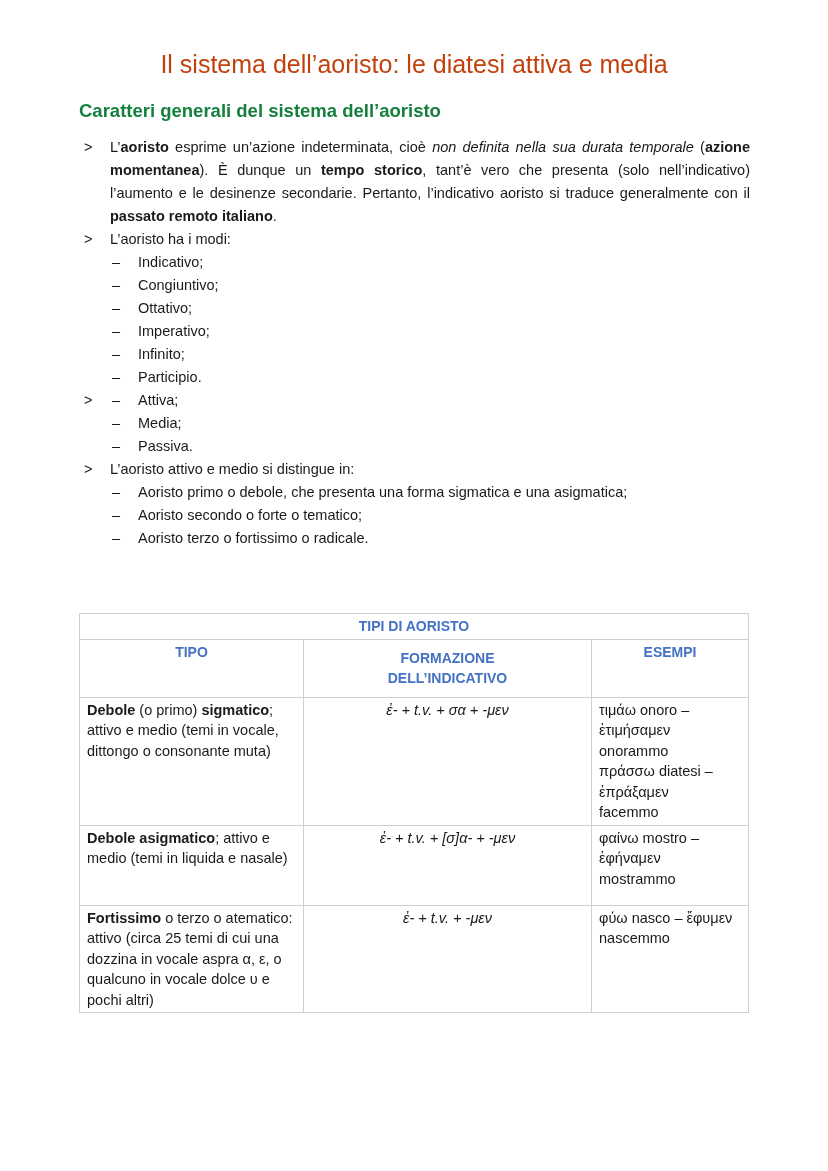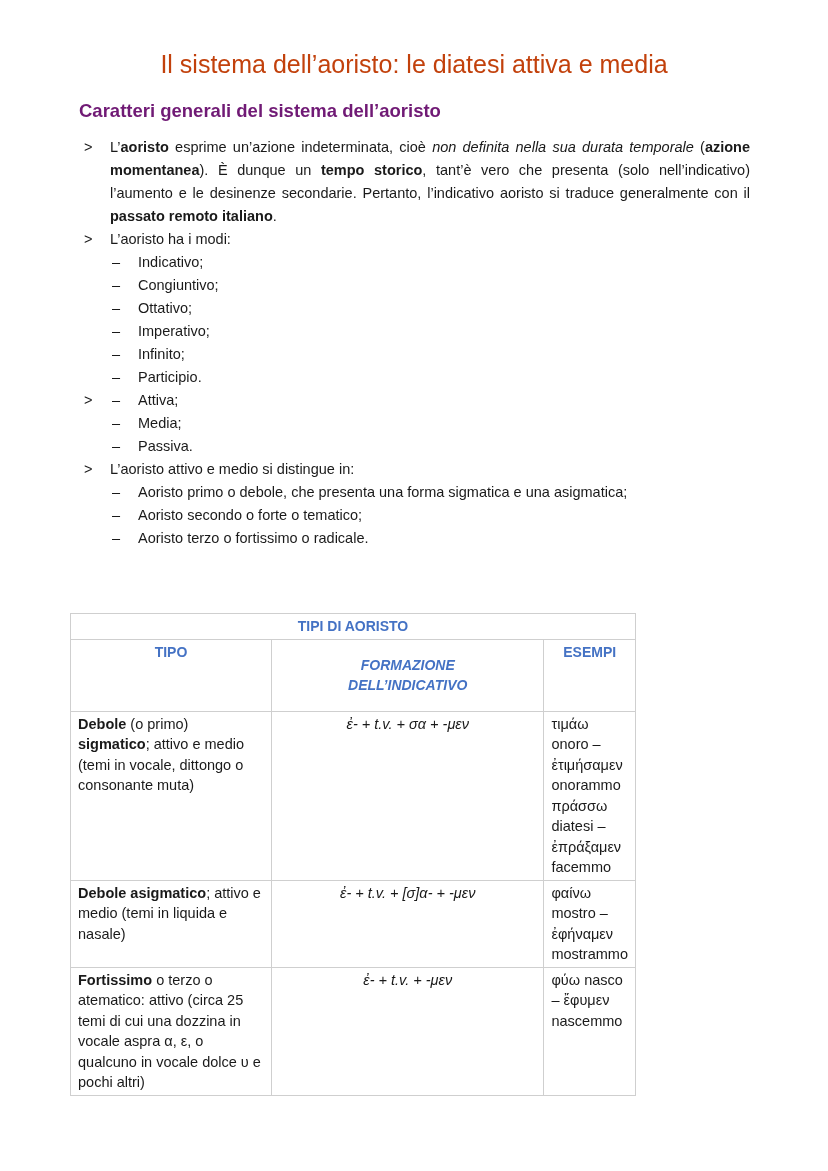--- a/index.html
+++ b/index.html
@@ -1,25 +1,25 @@
 <!DOCTYPE html>
 <html><head>
 <meta charset="utf-8">
 <style>
   html,body{margin:0;padding:0;background:#fff;}
   body{width:828px;height:1171px;position:relative;overflow:hidden;font-family:"Liberation Sans",sans-serif;color:#1a1a1a;}
   .title{position:absolute;top:50px;left:0;width:828px;text-align:center;font-size:25px;color:#c2410c;}
-  .h2{position:absolute;top:100px;left:79px;font-size:18.5px;font-weight:bold;color:#701a75;}
+  .h2{position:absolute;top:100px;left:79px;font-size:18.5px;font-weight:bold;color:#15803d;}
   .content{position:absolute;top:136px;left:84px;width:666px;font-size:14.5px;line-height:23px;}
   .bullet{position:relative;padding-left:26px;}
   .bullet .marker{position:absolute;left:0;top:0;}
   .para{text-align:justify;}
   .sub{position:relative;padding-left:54px;}
   .sub .dash{position:absolute;left:28px;top:0;}
-  table{position:absolute;top:613px;left:70px;width:566px;border-collapse:collapse;font-size:14.5px;line-height:20.5px;}
+  table{position:absolute;top:613px;left:79px;width:670px;border-collapse:collapse;font-size:14.5px;line-height:20.5px;}
   td,th{border:1px solid #cfcfcf;vertical-align:top;padding:2px 7px;}
   th{color:#4472c4;font-weight:bold;text-align:center;font-size:14px;}
   .c2{text-align:center;font-style:italic;}
   .col1{width:209px;}
   .col2{width:207px;}
   b{font-weight:bold;}
 </style>
 </head>
 <body>
 
@@ -59,21 +59,21 @@
   <div class="sub"><span class="dash">–</span><span>Aoristo terzo o fortissimo o radicale.</span></div>
 </div>
 
 <table>
   <tbody>
       <tr>
     <th colspan="3">TIPI DI AORISTO</th>
   </tr>
   <tr>
     <th class="col1">TIPO</th>
-    <th class="col2" style="padding:15px 40px;font-style:italic;">FORMAZIONE DELL’INDICATIVO</th>
+    <th class="col2" style="padding:8px 40px;">FORMAZIONE DELL’INDICATIVO</th>
     <th>ESEMPI</th>
   </tr>
   <tr style="height:101px;">
     <td><b>Debole</b><span> (o primo) </span><b>sigmatico</b><span>; attivo e medio (temi in vocale, dittongo o consonante muta)</span></td>
     <td class="c2">ἐ- + t.v. + σα + -μεν</td>
     <td>
       <div>τιμάω onoro – ἐτιμήσαμεν</div>
       <div>onorammo</div>
       <div>πράσσω diatesi – ἐπράξαμεν</div>
       <div>facemmo</div>

